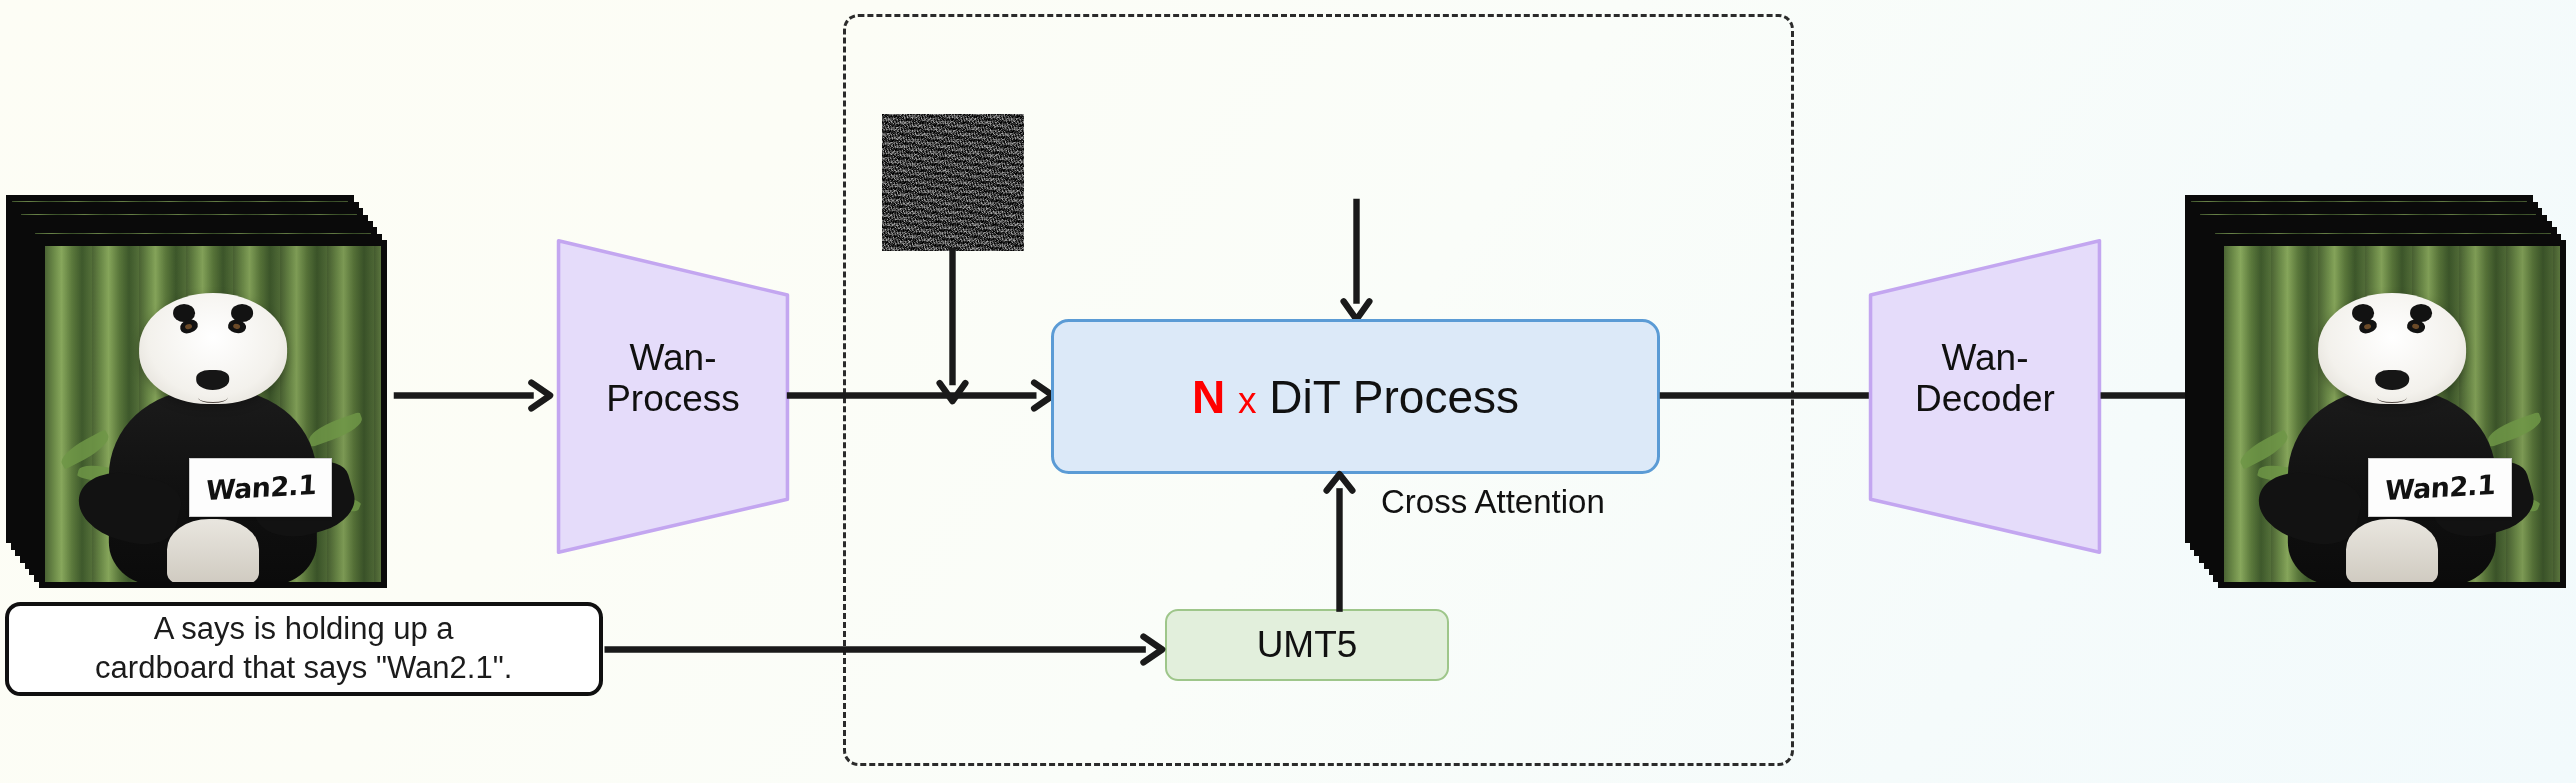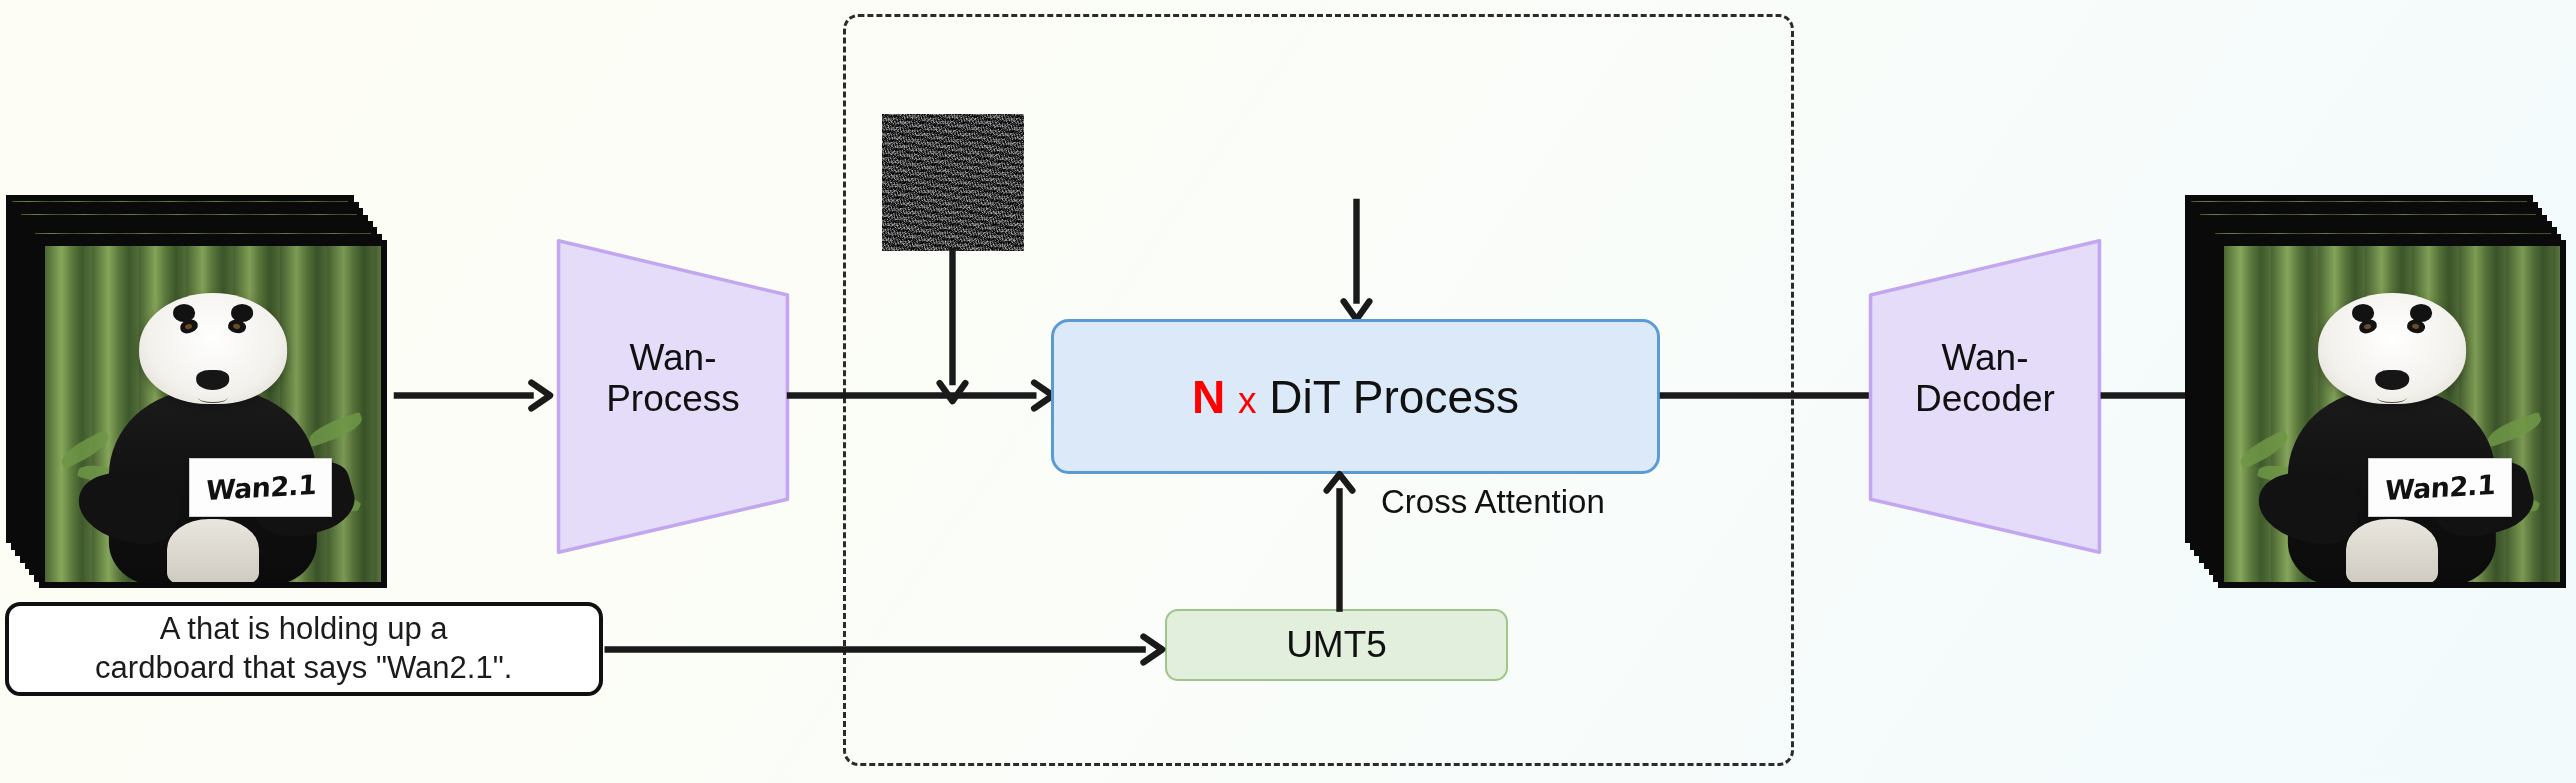--- a/index.html
+++ b/index.html
@@ -126,21 +126,21 @@
   }
   #dit-text{font-size:46px;color:#111;white-space:nowrap;}
   #dit-text .n{color:#ff0000;font-weight:bold;}
   #dit-text .x{color:#ff0000;font-size:37px;}
   #timestep-box{
     left:1179px;top:126px;width:357px;height:72px;
     background:#faeed9;border:none;border-radius:13px;
   }
   #timestep-text{font-size:37px;color:#111;}
   #umt5-box{
-    left:1165px;top:609px;width:343px;height:72px;
+    left:1165px;top:609px;width:284px;height:72px;
     background:#e2efdc;border:2.4px solid #9ec68a;border-radius:13px;
   }
   #umt5-text{font-size:37px;color:#111;}
   #prompt-box{
     left:4.7px;top:602px;width:598px;height:94px;
     background:#ffffff;border:4.1px solid #101010;border-radius:15.4px;
     flex-direction:column;padding:0 15.4px;
   }
   #prompt-text{font-size:31px;color:#1b1b1b;line-height:1.25;}
 
@@ -282,21 +282,21 @@
   <div class="arrow abs" style="left:1322px;top:472px;">
     <svg width="35" height="142" viewBox="0 0 60 240">
       <line x1="30" y1="238" x2="30" y2="26" stroke="#1a1a1a" stroke-width="11"></line>
       <path d="M8 30 L30 2 L52 30" fill="none" stroke="#1a1a1a" stroke-width="11" stroke-linecap="round" stroke-linejoin="round"></path>
     </svg>
   </div>
   <div class="edge-label abs" style="left:1381px;top:483px;">Cross Attention</div>
 
   <div class="rbox" id="prompt-box">
     <div id="prompt-text">
-      <div>A that is holding up a</div>
+      <div>A says is holding up a</div>
       <div>cardboard that says "Wan2.1".</div>
     </div>
   </div>
 
   <div class="arrow abs" style="left:601px;top:632px;">
     <svg width="567" height="35" viewBox="0 0 960 60">
       <line x1="0" y1="30" x2="928" y2="30" stroke="#1a1a1a" stroke-width="11"></line>
       <path d="M924 8 L956 30 L924 52" fill="none" stroke="#1a1a1a" stroke-width="11" stroke-linecap="round" stroke-linejoin="round"></path>
     </svg>
   </div>

